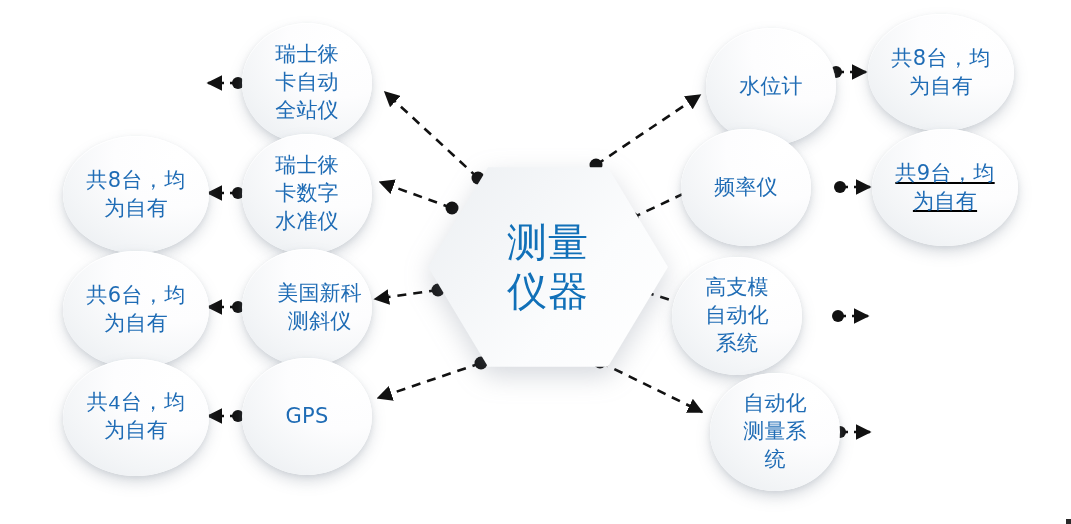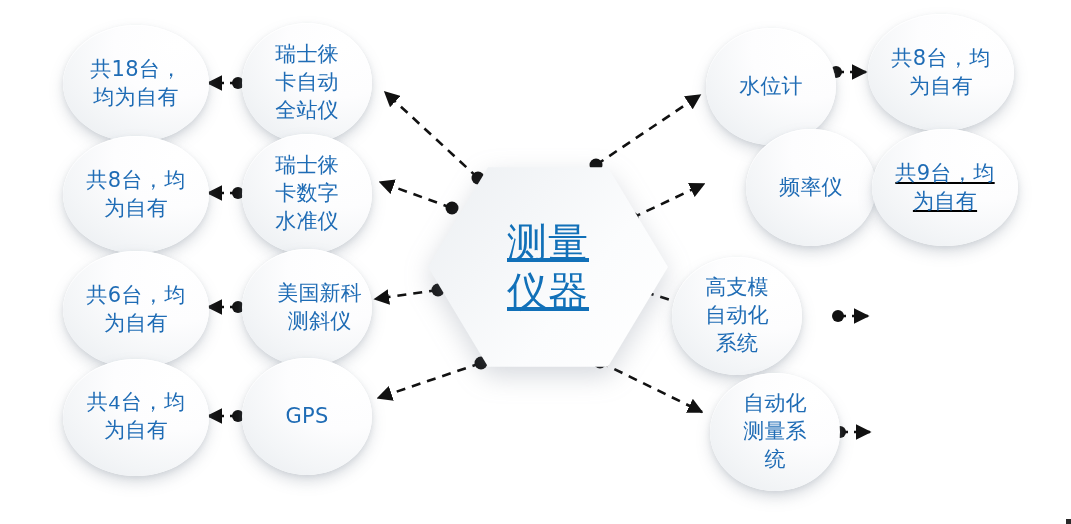--- a/index.html
+++ b/index.html
@@ -86,21 +86,20 @@
     align-items: center;
     justify-content: center;
   }
   .hex-text {
     color: #1170b8;
     font-size: 40px;
     line-height: 1.22;
     text-align: center;
     white-space: pre-line;
     letter-spacing: 1px;
-    text-decoration: underline;
   }
 
   .corner-artifact {
     position: absolute;
     right: 0;
     bottom: 0;
     width: 5px;
     height: 5px;
     background: #2a2a2a;
     z-index: 6;
@@ -168,24 +167,20 @@
       <circle cx="840" cy="187" r="6" fill="#111111"></circle>
 
       <line x1="838" y1="316" x2="868" y2="316" stroke="#111111" stroke-width="2.6" stroke-dasharray="8 6" marker-end="url(#arrow)"></line>
       <circle cx="838" cy="316" r="6" fill="#111111"></circle>
 
       <line x1="840" y1="432" x2="870" y2="432" stroke="#111111" stroke-width="2.6" stroke-dasharray="8 6" marker-end="url(#arrow)"></line>
       <circle cx="840" cy="432" r="6" fill="#111111"></circle>
     </g>
   </svg>
 
-  <div class="node count" style="left:63px; top:25px; width:146px; height:117px;">
-    <span class="node-text">共18台，
-均为自有</span>
-  </div>
   <div class="node count" style="left:63px; top:136px; width:146px; height:117px;">
     <span class="node-text">共8台，均
 为自有</span>
   </div>
   <div class="node count" style="left:63px; top:251px; width:146px; height:117px;">
     <span class="node-text">共6台，均
 为自有</span>
   </div>
   <div class="node count" style="left:63px; top:359px; width:146px; height:117px;font-family:Liberation Mono, monospace;">
     <span class="node-text">共4台，均
@@ -213,21 +208,21 @@
   <div class="hex-wrap">
     <div class="hex">
       <span class="hex-text">测量
 仪器</span>
     </div>
   </div>
 
   <div class="node equipment" style="left:706px; top:28px; width:130px; height:117px;">
     <span class="node-text">水位计</span>
   </div>
-  <div class="node equipment" style="left:746px; top:129px; width:130px; height:117px;text-align:right;">
+  <div class="node equipment" style="left:681px; top:129px; width:130px; height:117px;text-align:right;">
     <span class="node-text">频率仪</span>
   </div>
   <div class="node equipment" style="left:672px; top:257px; width:130px; height:118px;">
     <span class="node-text">高支模
 自动化
 系统</span>
   </div>
   <div class="node equipment" style="left:710px; top:373px; width:130px; height:118px;">
     <span class="node-text">自动化
 测量系

